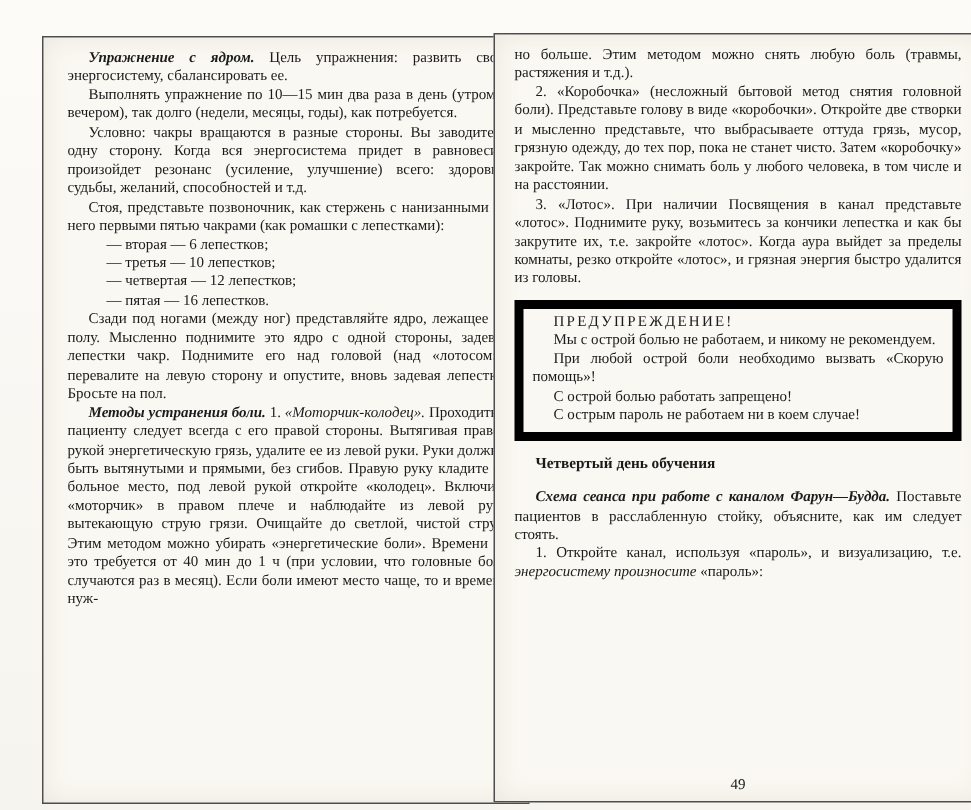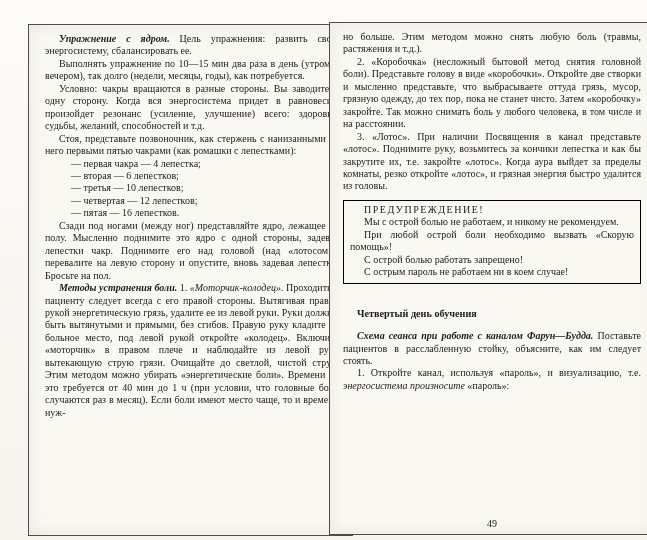--- a/index.html
+++ b/index.html
@@ -34,51 +34,50 @@
   }
   .para.no-indent { text-indent: 0; }
   .seg-b { font-weight: bold; }
   .seg-i { font-style: italic; margin-top: 32px; }
   .list-line {
     font-size: 10px;
     line-height: 12.45px;
     margin-left: 26px;
   }
   .warning-box {
-    border: 1px solid #000000;
+    border: 6px solid #000000;
     margin: 7px 0 4px 0;
     padding: 3px 6px 4px 6px;
     background: #faf8f2;
   }
   .box-title { letter-spacing: 1.5px; }
   .heading {
     font-weight: bold;
     font-size: 10.2px;
-    margin: 24px 0 10px 0;
+    margin: 10px 0 10px 0;
     text-align: left;
   }
   .page-number {
     flex: 0 0 auto;
     text-align: center;
     font-size: 10px;
     padding-top: 3px;
   }
 </style>
 </head>
 <body>
 
 <div class="scan">
 
   <div class="page page-left">
     <div class="page-content" id="left-content">
         <p class="para"><span class="seg-b seg-i">Упражнение с ядром.</span><span> Цель упражнения: развить свою энергосистему, сбалансировать ее.</span></p>
         <p class="para"><span>Выполнять упражнение по 10—15 мин два раза в день (утром и вечером), так долго (недели, месяцы, годы), как потребуется.</span></p>
         <p class="para"><span>Условно: чакры вращаются в разные стороны. Вы заводите в одну сторону. Когда вся энергосистема придет в равновесие, произойдет резонанс (усиление, улучшение) всего: здоровья, судьбы, желаний, способностей и т.д.</span></p>
         <p class="para"><span>Стоя, представьте позвоночник, как стержень с нанизанными на него первыми пятью чакрами (как ромашки с лепестками):</span></p>
-        <div class="list-line">— первая чакра — 4 лепестка;</div>
         <div class="list-line">— вторая — 6 лепестков;</div>
         <div class="list-line">— третья — 10 лепестков;</div>
         <div class="list-line">— четвертая — 12 лепестков;</div>
         <div class="list-line">— пятая — 16 лепестков.</div>
         <p class="para"><span>Сзади под ногами (между ног) представляйте ядро, лежащее на полу. Мысленно поднимите это ядро с одной стороны, задевая лепестки чакр. Поднимите его над головой (над «лотосом»), перевалите на левую сторону и опустите, вновь задевая лепестки. Бросьте на пол.</span></p>
         <p class="para"><span class="seg-b seg-i">Методы устранения боли.</span><span> 1. </span><span class="seg-i">«Моторчик-колодец».</span><span> Проходить к пациенту следует всегда с его правой стороны. Вытягивая правой рукой энергетическую грязь, удалите ее из левой руки. Руки должны быть вытянутыми и прямыми, без сгибов. Правую руку кладите на больное место, под левой рукой откройте «колодец». Включите «моторчик» в правом плече и наблюдайте из левой руки вытекающую струю грязи. Очищайте до светлой, чистой струи. Этим методом можно убирать «энергетические боли». Времени на это требуется от 40 мин до 1 ч (при условии, что головные боли случаются раз в месяц). Если боли имеют место чаще, то и времени нуж-</span></p>
       </div>
   </div>
 
   <div class="page page-right">
@@ -88,18 +87,18 @@
         <p class="para"><span>3. «Лотос». При наличии Посвящения в канал представьте «лотос». Поднимите руку, возьмитесь за кончики лепестка и как бы закрутите их, т.е. закройте «лотос». Когда аура выйдет за пределы комнаты, резко откройте «лотос», и грязная энергия быстро удалится из головы.</span></p>
         <div class="warning-box">
           <p class="para box-title">ПРЕДУПРЕЖДЕНИЕ!</p>
           <p class="para">Мы с острой болью не работаем, и никому не рекомендуем.</p>
           <p class="para">При любой острой боли необходимо вызвать «Скорую помощь»!</p>
           <p class="para">С острой болью работать запрещено!</p>
           <p class="para">С острым пароль не работаем ни в коем случае!</p>
         </div>
         <p class="para heading"><span class="seg-b">Четвертый день обучения</span></p>
         <p class="para"><span class="seg-b seg-i">Схема сеанса при работе с каналом Фарун—Будда.</span><span> Поставьте пациентов в расслабленную стойку, объясните, как им следует стоять.</span></p>
-        <p class="para"><span>1. Откройте канал, используя «пароль», и визуализацию, т.е. </span><span class="seg-i">энергосистема произносите</span><span> «пароль»:</span></p>
+        <p class="para"><span>1. Откройте канал, используя «пароль», и визуализацию, т.е. </span><span class="seg-i">энергосистему произносите</span><span> «пароль»:</span></p>
       </div>
     <div class="page-number">49</div>
   </div>
 
 </div>
 
 </body></html>

